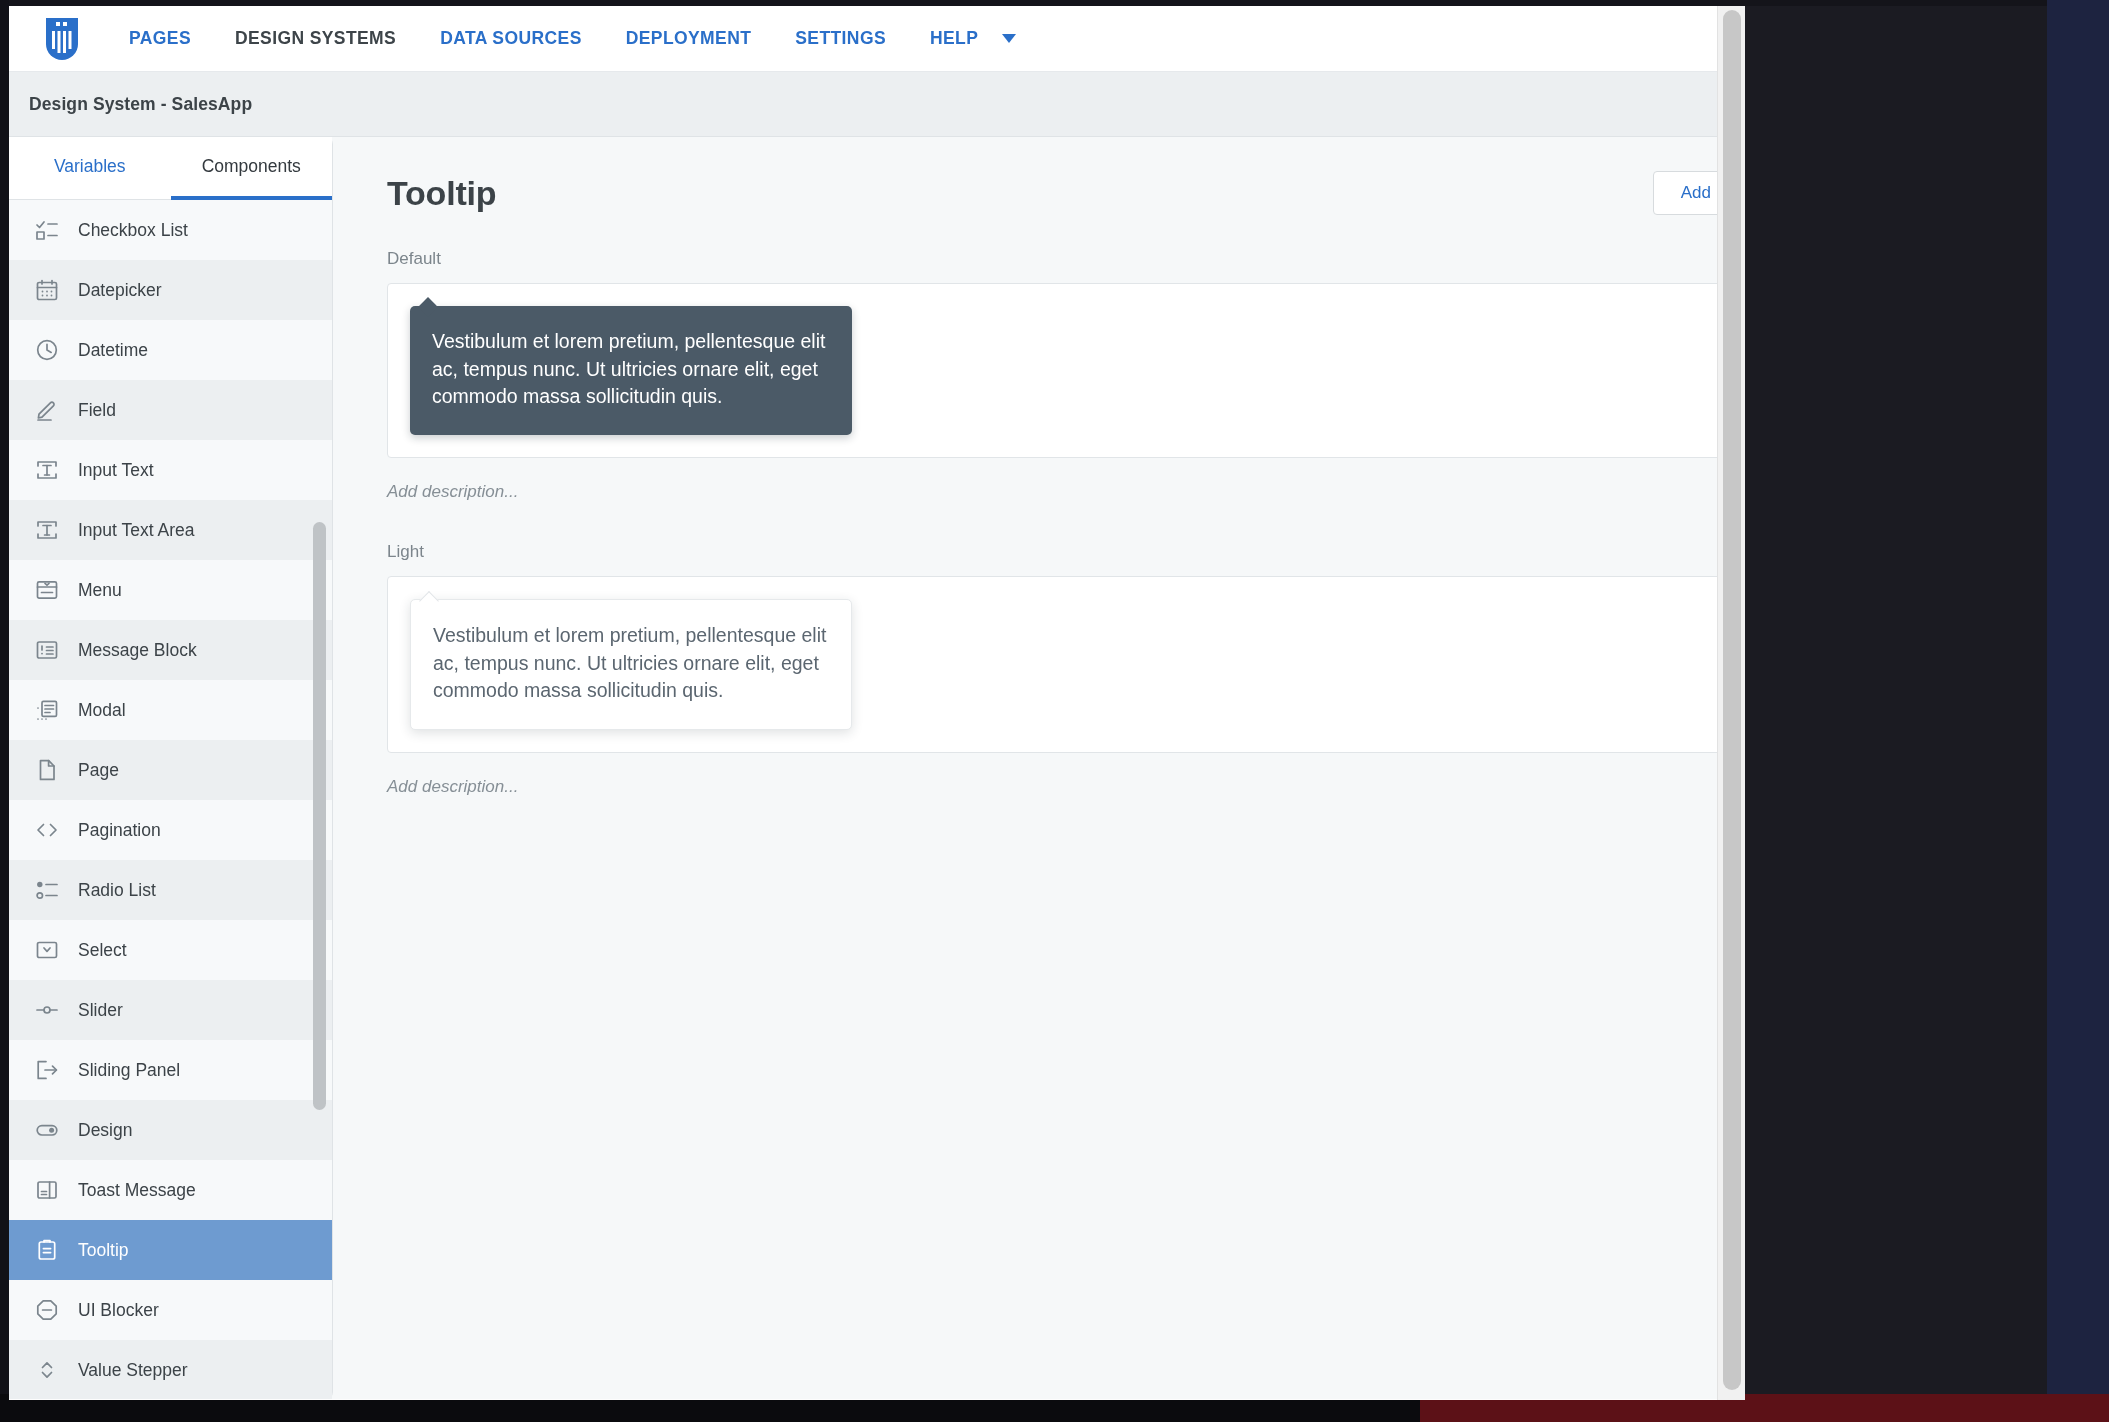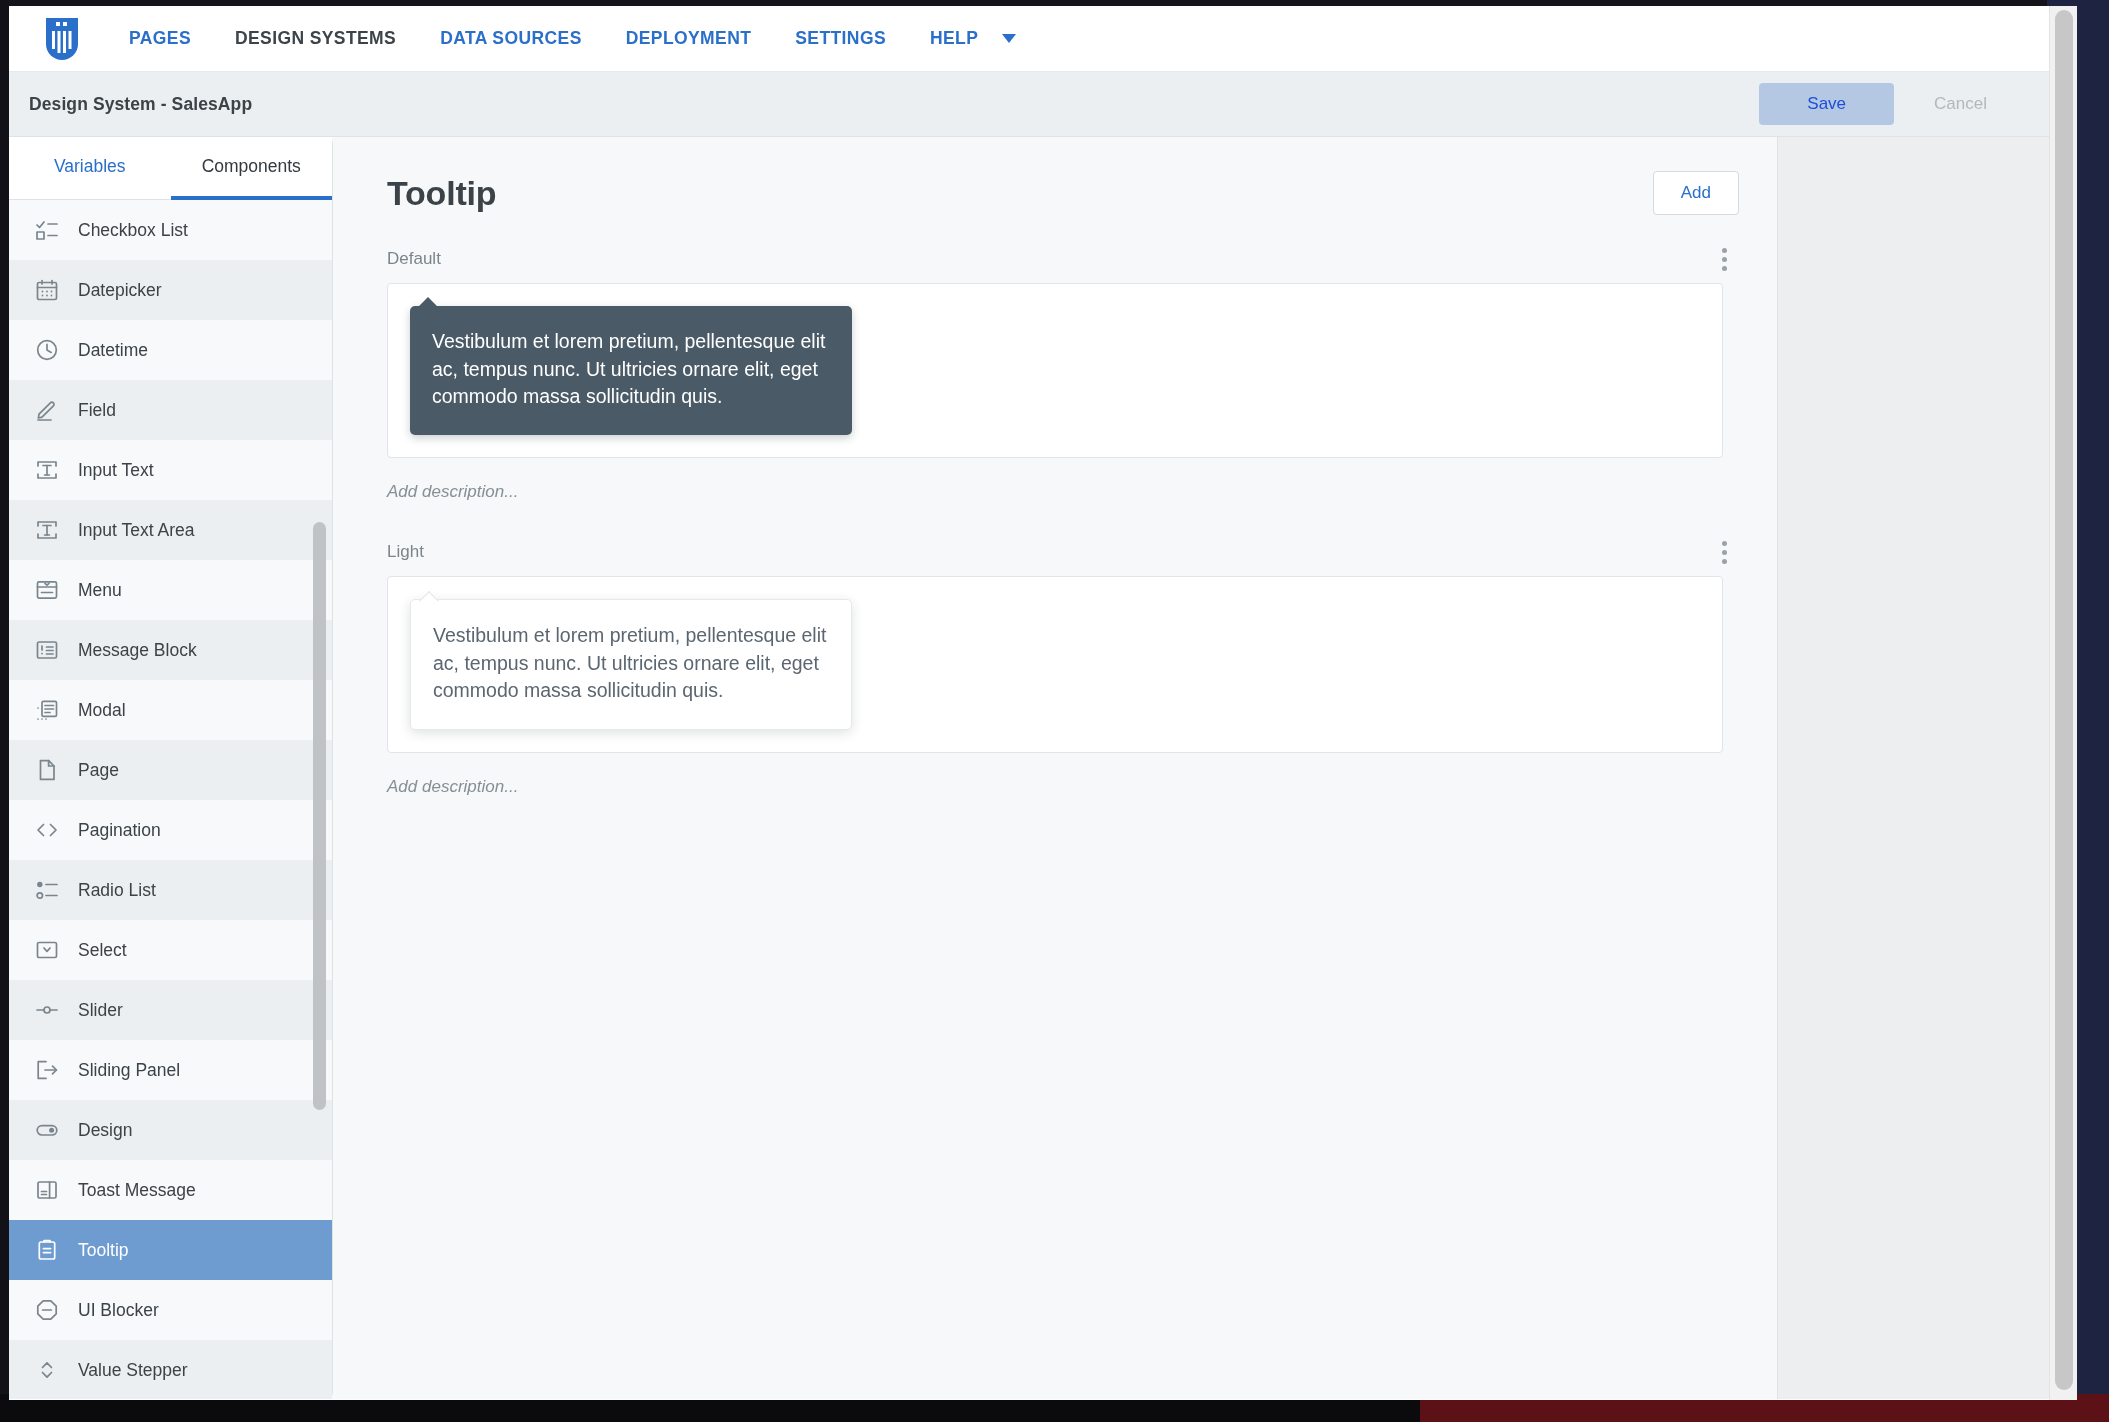--- a/index.html
+++ b/index.html
@@ -47,21 +47,21 @@
     position: absolute;
     right: 0; top: 0;
     width: 62px; height: 1400px;
     background: #1d2340;
   }
 
   
   #viewport {
     position: absolute;
     left: 9px; top: 6px;
-    width: 2068px; height: 1394px;
+    width: 1736px; height: 1394px;
     background: #ffffff;
     overflow: hidden;
     text-decoration: underline;
   }
 
   
   #page-scrollbar {
     position: absolute;
     right: 0; top: 0;
     width: 28px; height: 1394px;

